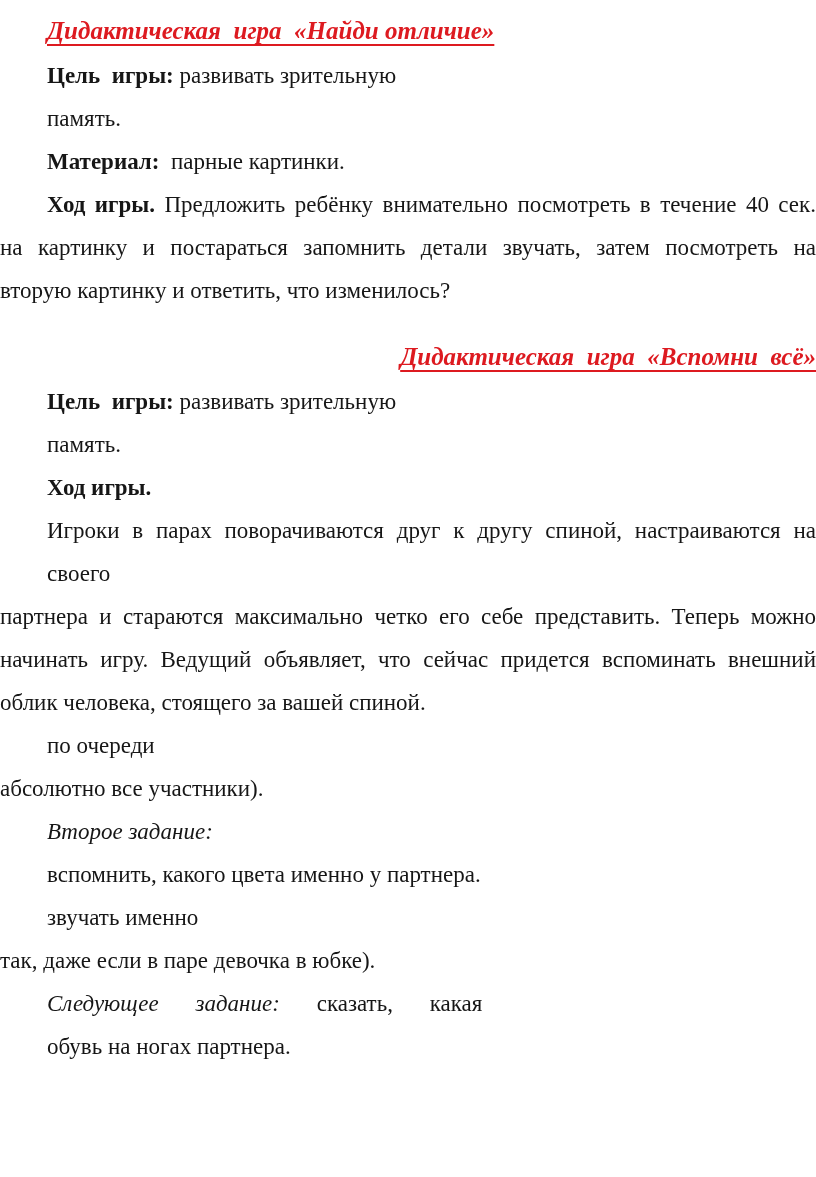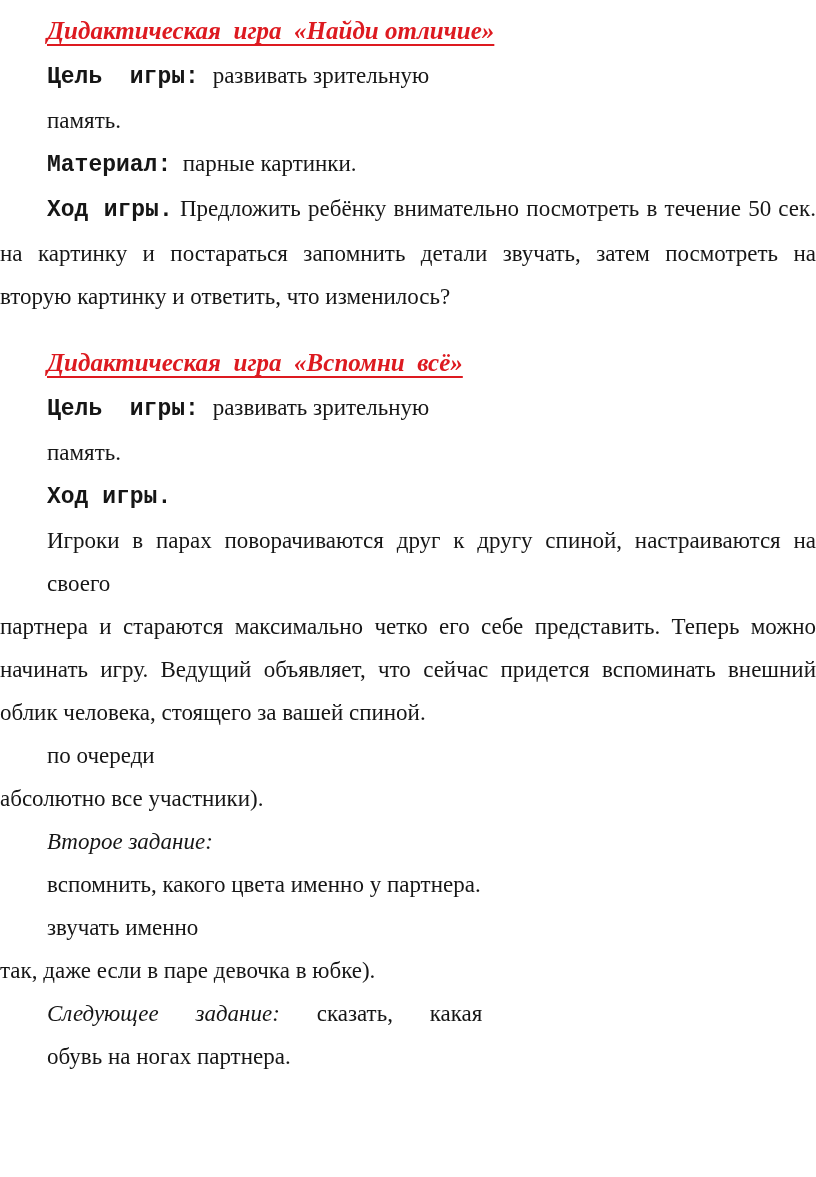--- a/index.html
+++ b/index.html
@@ -28,53 +28,53 @@
     line-height: 43px;
     white-space: pre-wrap; 
   }
   .just {
     text-align: justify;
     text-align-last: justify;
     text-justify: inter-word;
     white-space: normal;
   }
   .indent { padding-left: 47px; }
-  .b { font-weight: 700; font-family: Liberation Mono, monospace; }
+  .b { font-weight: 700; }
   .i { font-style: italic; }
   .wide { word-spacing: 0.55em; }
   .heading {
     font-size: 25px;
     font-weight: 700;
     font-style: italic;
     color: var(--heading-color);
     line-height: 46px;
     min-height: 46px;
   }
   .heading .hd-text {
     text-decoration: underline;
     text-decoration-thickness: 2px;
     text-underline-offset: 5px;
   }
-  .mt-heading { margin-top: 22px; }
+  .mt-heading { margin-top: 22px; text-align: right; }
   .mt-para { margin-top: 12px; }
 </style>
 </head>
 <body>
 
 <div class="page">
 
   <div class="line heading indent"><span class="hd-text">Дидактическая  игра  «Найди отличие»</span></div>
 
   <div class="line indent"><span class="b">Цель  игры: </span><span>развивать зрительную</span></div>
 
   <div class="line indent"><span>память.</span></div>
 
   <div class="line indent"><span class="b">Материал:</span><span>  парные картинки.</span></div>
 
-  <div class="line just indent"><span class="b">Ход игры.</span><span> Предложить ребёнку внимательно посмотреть в течение 50 сек.</span></div>
+  <div class="line just indent"><span class="b">Ход игры.</span><span> Предложить ребёнку внимательно посмотреть в течение 40 сек.</span></div>
 
   <div class="line just"><span>на картинку и постараться запомнить детали звучать, затем посмотреть на</span></div>
 
   <div class="line"><span>вторую картинку и ответить, что изменилось?</span></div>
 
   <div class="line heading indent mt-heading"><span class="hd-text">Дидактическая  игра  «Вспомни  всё»</span></div>
 
   <div class="line indent"><span class="b">Цель  игры: </span><span>развивать зрительную</span></div>
 
   <div class="line indent"><span>память.</span></div>

